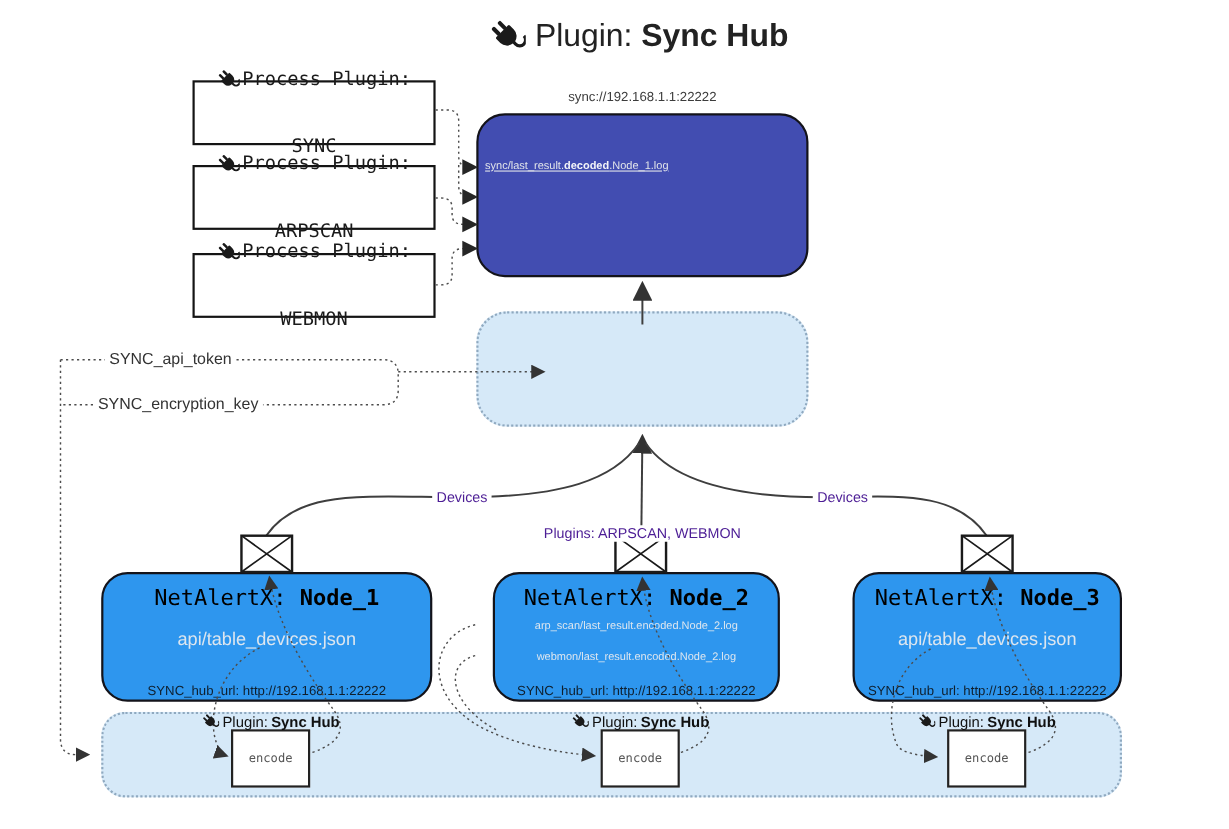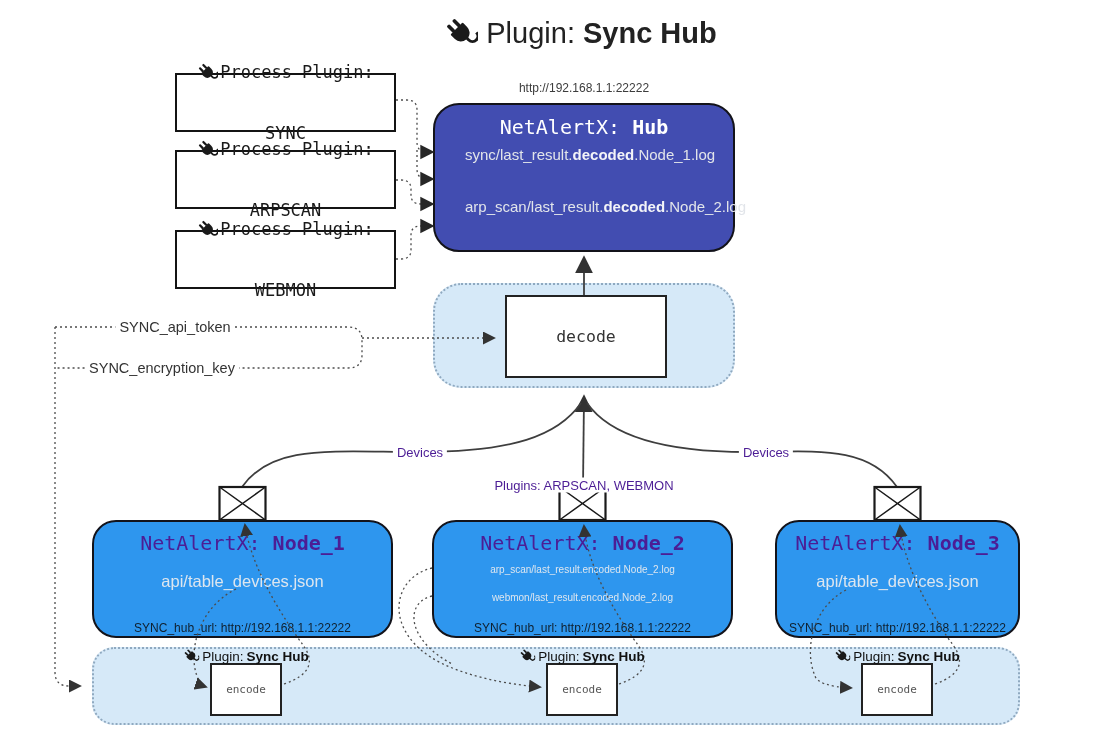--- a/index.html
+++ b/index.html
@@ -20,32 +20,32 @@
     border:2px solid #141414;box-sizing:border-box;z-index:1;
     font-family:"DejaVu Sans Mono",monospace;font-size:17px;color:#1a1a1a;
     display:flex;flex-direction:column;align-items:center;justify-content:center;line-height:1.45;gap:36px;}
   .pbox .row{display:flex;align-items:center;gap:2px;}
   
   .hub{position:absolute;left:433px;top:103px;width:302px;height:149px;
     background:var(--hub-fill,#424db1);border:2.5px solid #13131a;border-radius:26px;
     box-sizing:border-box;z-index:1;}
   .hub-title{position:absolute;top:10px;left:0;right:0;text-align:center;color:#fff;
     font-family:"DejaVu Sans Mono",monospace;font-size:20px;}
-  .hub-line{position:absolute;left:30px;height:16px;color:#e2e5ea;font-size:15px;white-space:nowrap;}
+  .hub-line{position:absolute;left:6px;height:16px;color:#e2e5ea;font-size:10px;white-space:nowrap;text-decoration:underline;}
   .hub-line b{font-weight:bold;color:#f3f4f8;}
   .url{position:absolute;left:584px;top:88px;transform:translate(-50%,-50%);
     font-size:12px;color:#3c3c3c;z-index:2;white-space:nowrap;}
   
   .procbox{position:absolute;background:#fff;border:2.5px solid #222;box-sizing:border-box;
     z-index:2;display:flex;align-items:center;justify-content:center;
     font-family:"DejaVu Sans Mono",monospace;color:#333;}
   
   .node{position:absolute;top:520px;height:118px;background:var(--node-fill,#2e96ee);
     border:2.5px solid #13131a;border-radius:24px;box-sizing:border-box;z-index:1;}
-  .node-title{position:absolute;top:9px;left:0;right:0;text-align:center;color:#4c1d95;
+  .node-title{position:absolute;top:9px;left:0;right:0;text-align:center;color:#000000;
     font-family:"DejaVu Sans Mono",monospace;font-size:20px;white-space:nowrap;}
   .node-file{position:absolute;left:0;right:0;text-align:center;color:#dde6ef;
     font-size:10px;white-space:nowrap;}
   .node-url{position:absolute;left:0;right:0;text-align:center;color:#0f1f2d;
     font-size:12px;white-space:nowrap;}
   
   .enc-lbl{position:absolute;top:656px;transform:translate(-50%,-50%);z-index:6;
     display:flex;align-items:center;gap:3px;font-size:13.5px;color:#111;white-space:nowrap;}
   .enc-lbl b{font-weight:bold;}
   .secret{font-size:14.5px;color:#333;}
@@ -152,49 +152,41 @@
           <rect x="8" y="1.5" width="2.6" height="6.5" rx="1"></rect>
             <rect x="13.4" y="1.5" width="2.6" height="6.5" rx="1"></rect>
           <path d="M6.8 7.5 H17.2 A0.9 0.9 0 0 1 18.1 8.4 V12 A6.1 6.1 0 0 1 13.4 17.9 V19.4 A2.7 2.7 0 0 0 18.8 19.4 H20.9 A4.8 4.8 0 0 1 11.3 19.4 V17.9 A6.1 6.1 0 0 1 5.9 12 V8.4 A0.9 0.9 0 0 1 6.8 7.5 Z"></path>
         </g>
       </svg>
       <span>Process Plugin:</span>
     </div>
     <div>WEBMON</div>
   </div>
 
-  <div class="url">http://192.168.1.1:22222</div>
+  <div class="url">sync://192.168.1.1:22222</div>
   <div class="hub">
-    <div class="hub-title">
-      <span>NetAlertX:</span>
-      <b>Hub</b>
-    </div>
     <div class="hub-line" style="top:41px;"><span>sync/last_result.</span><b>decoded</b><span>.Node_1.log</span></div>
-    <div class="hub-line" style="top:93px;"><span>arp_scan/last_result.</span><b>decoded</b><span>.Node_2.log</span></div>
-  </div>
-
-  <div class="procbox" style="left:505px;top:295px;width:162px;height:83px;font-size:16.5px;">
-    <span>decode</span>
-  </div>
-
-  <div class="lbl secret" style="left:175px;top:327px;">SYNC_api_token</div>
+  </div>
+
+
+  <div class="lbl secret" style="left:155px;top:327px;">SYNC_api_token</div>
   <div class="lbl secret" style="left:150px;top:368px;margin-left:12px;">SYNC_encryption_key</div>
 
   <div class="lbl" style="left:420px;top:452px;">Devices</div>
   <div class="lbl" style="left:584px;top:485px;">Plugins: ARPSCAN, WEBMON</div>
   <div class="lbl" style="left:766px;top:452px;">Devices</div>
 
   <div class="node" style="left:92px;width:301px;">
     <div class="node-title">
       <span>NetAlertX:</span> <b>Node_1</b>
     </div>
     <div class="node-file" style="top:50px;font-size:16.5px;">api/table_devices.json</div>
     <div class="node-url" style="top:99px;">SYNC_hub_url: http://192.168.1.1:22222</div>
   </div>
-  <div class="node" style="left:432px;width:301px;">
+  <div class="node" style="left:448px;width:261px;">
     <div class="node-title">
       <span>NetAlertX:</span> <b>Node_2</b>
     </div>
     <div class="node-file" style="top:42px;">arp_scan/last_result.encoded.Node_2.log</div>
     <div class="node-file" style="top:70px;">webmon/last_result.encoded.Node_2.log</div>
     <div class="node-url" style="top:99px;">SYNC_hub_url: http://192.168.1.1:22222</div>
   </div>
   <div class="node" style="left:775px;width:245px;">
     <div class="node-title">
       <span>NetAlertX:</span> <b>Node_3</b>

